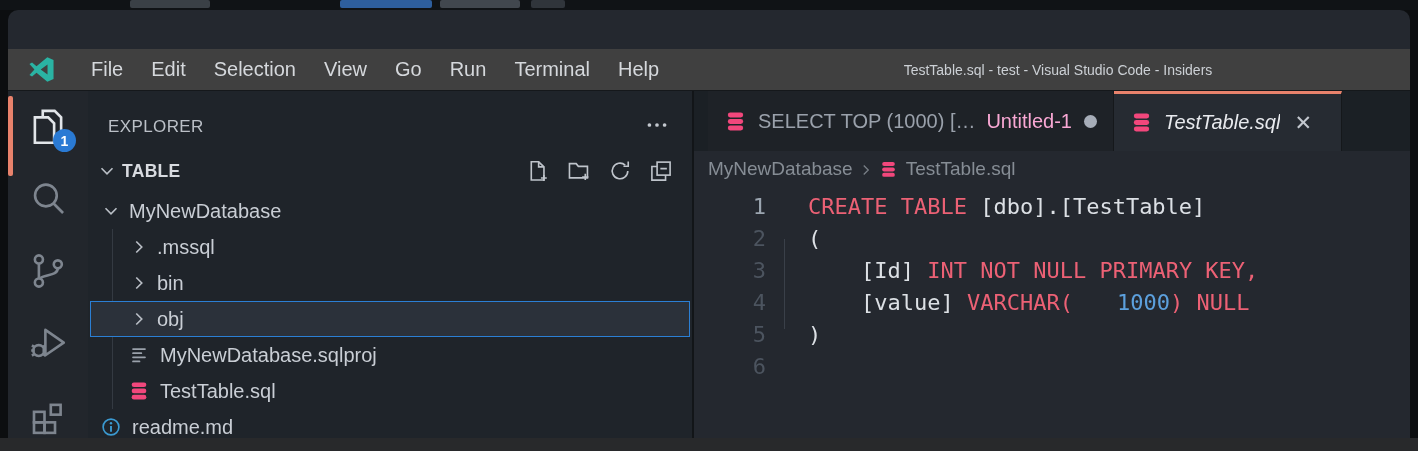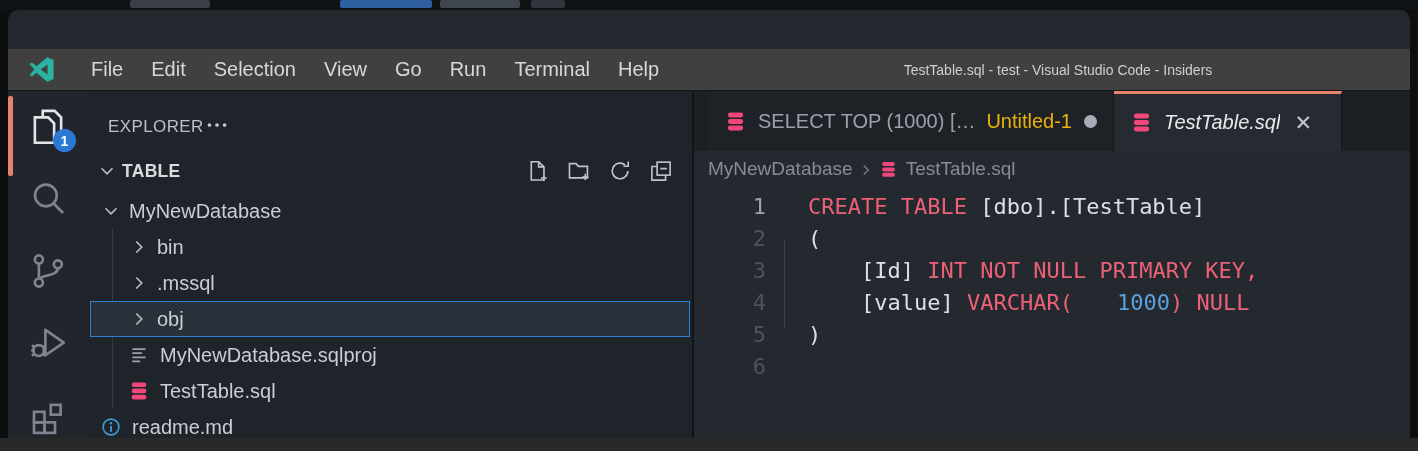--- a/index.html
+++ b/index.html
@@ -41,21 +41,21 @@
     display:flex; flex-direction:column; align-items:center; padding-top:12px; gap:25px; }
   .ab-indicator { position:absolute; left:0; top:5px; width:5px; height:80px; border-radius:2px; }
   .ab-item { width:52px; height:52px; display:flex; align-items:center; justify-content:center;
     position:relative; color:#7e858f; }
   .ab-item.active { color:#e2e5e9; }
   .ab-item svg { width:42px; height:42px; }
   .badge { position:absolute; right:-2px; bottom:-2px; width:23px; height:23px; border-radius:50%;
     color:#fff; font-size:14px; font-weight:bold; display:flex; align-items:center; justify-content:center; }
   
   .sidebar { flex:0 0 604px; background:#1f242a; position:relative; padding-top:12px; overflow:hidden; }
-  .sb-header { height:48px; display:flex; align-items:center; justify-content:flex-start; padding:0 22px 0 20px; }
+  .sb-header { height:48px; display:flex; align-items:center; justify-content:space-between; padding:0 22px 0 20px; }
   .sb-header-label { font-size:17px; color:#bbc0c7; letter-spacing:0.4px; }
   .more-icon { color:#c3c8cf; }
   .more-icon svg { width:26px; height:26px; }
   .section-row { height:40px; display:flex; align-items:center; padding-left:8px; }
   .section-chevron { color:#b9bec5; width:22px; height:22px; margin-right:4px; }
   .section-chevron svg, .tree-chevron svg { width:22px; height:22px; }
   .section-label { font-size:17.5px; font-weight:bold; color:#d8dbe0; letter-spacing:0.3px; flex:1; }
   .section-actions { display:flex; gap:15px; margin-right:18px; }
   .section-actions .act { width:26px; height:26px; color:#bfc4cb; }
   .section-actions svg { width:26px; height:26px; }
@@ -76,21 +76,21 @@
   .editor { flex:1; background:#24282f; display:flex; flex-direction:column; min-width:0; }
   .tabs { flex:0 0 60px; background:#1b2025; display:flex; }
   .tab { display:flex; align-items:center; padding:0 16px; font-size:20px;
     border-right:1px solid #15181b; position:relative; white-space:nowrap; }
   .tab.inactive { background:#1e2227; color:#9aa1ab; width:406px;margin-left:14px; }
   .tab.active { background:#262b32; color:#e8eaee; width:228px; border-top:3px solid; }
   .tab .db { width:23px; height:23px; margin-right:11px; flex:0 0 23px; }
   .tab .db svg, .bc-icon svg { width:100%; height:100%; }
   .tab-title { overflow:hidden; text-overflow:ellipsis; }
   .tab.active .tab-title { font-style:italic; }
-  .tab-dim { color:#eab308; margin-left:9px; }
+  .tab-dim { color:#f9a8d4; margin-left:9px; }
   .tab-dot { width:13px; height:13px; border-radius:50%; background:#a6adb8; margin-left:12px; flex:0 0 13px; }
   .tab-close { margin-left:14px; font-size:21px; color:#c3c8cf; line-height:1; }
   
   .breadcrumb { flex:0 0 36px; display:flex; align-items:center; padding-left:14px;
     font-size:19px; color:#868d95; }
   .bc-sep { width:18px; height:18px; margin:2px 4px 0 4px; color:#767c84; }
   .bc-sep svg { width:18px; height:18px; }
   .bc-icon { width:19px; height:19px; margin-right:8px; }
   .bc-item { display:flex; align-items:center; }
   
@@ -224,27 +224,27 @@
       <div class="tree-row lvl0">
             <div class="tree-chevron"><svg viewBox="0 0 24 24">
                 <path d="M6 9l6 6 6-6" fill="none" stroke="currentColor" stroke-width="1.8"></path>
               </svg></div>
             <div class="tree-label">MyNewDatabase</div>
           </div>
           <div class="tree-row lvl1">
             <div class="tree-chevron"><svg viewBox="0 0 24 24">
                 <path d="M9 6l6 6-6 6" fill="none" stroke="currentColor" stroke-width="1.8"></path>
               </svg></div>
-            <div class="tree-label">bin</div>
+            <div class="tree-label">.mssql</div>
           </div>
           <div class="tree-row lvl1">
             <div class="tree-chevron"><svg viewBox="0 0 24 24">
                 <path d="M9 6l6 6-6 6" fill="none" stroke="currentColor" stroke-width="1.8"></path>
               </svg></div>
-            <div class="tree-label">.mssql</div>
+            <div class="tree-label">bin</div>
           </div>
           <div class="tree-row lvl1 selected" style="box-shadow: rgb(43, 127, 212) 0px 0px 0px 1px inset;">
             <div class="tree-chevron"><svg viewBox="0 0 24 24">
                 <path d="M9 6l6 6-6 6" fill="none" stroke="currentColor" stroke-width="1.8"></path>
               </svg></div>
             <div class="tree-label">obj</div>
           </div>
           <div class="tree-row lvl1">
             <div class="tree-icon"><svg viewBox="0 0 24 24">
                 <g stroke="#9aa1ab" stroke-width="2" stroke-linecap="round" fill="none">

